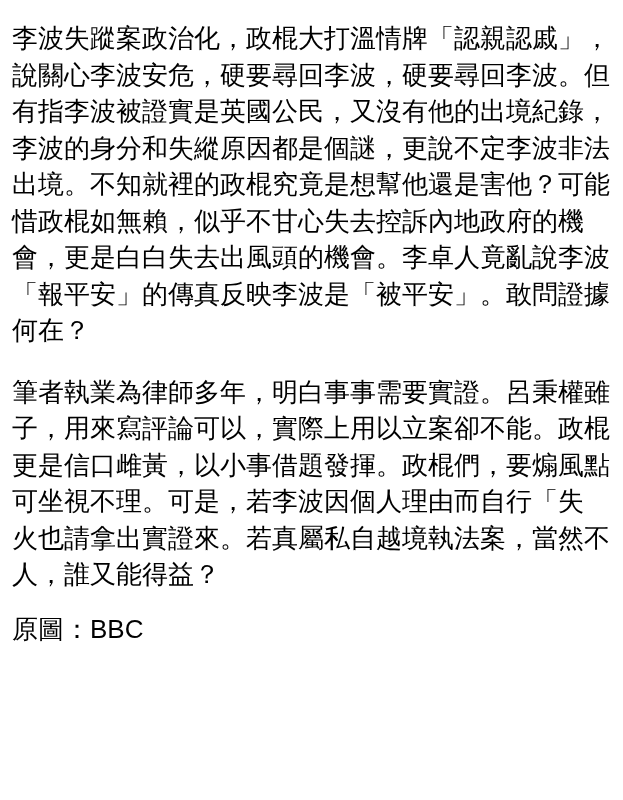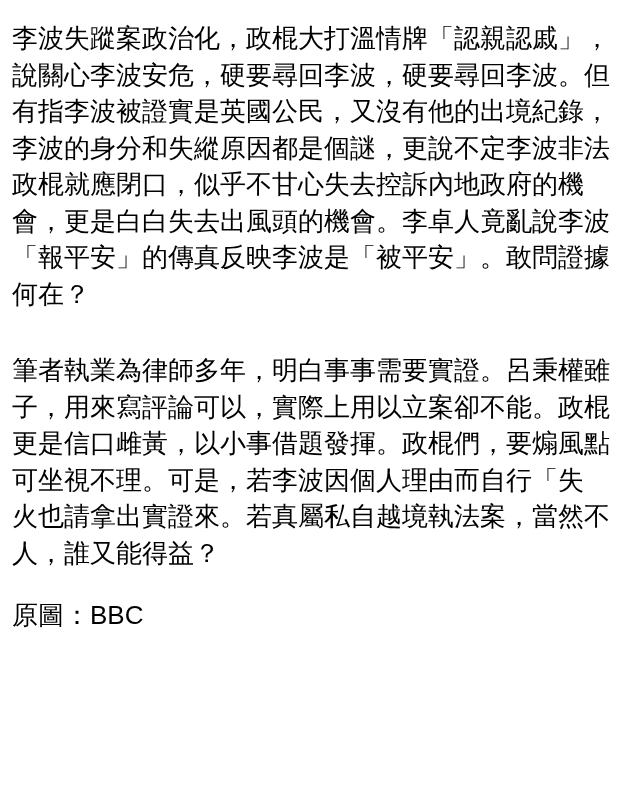--- a/index.html
+++ b/index.html
@@ -22,42 +22,43 @@
     line-height: 36.5px;
     color: #000000;
     border-radius: 12px;
     -webkit-font-smoothing: antialiased;
   }
   .paragraph {
     margin: 0;
     padding: 0;
   }
   .paragraph-second {
-    margin-top: 40px;
+    margin-top: 25px;
   }
   .line {
     white-space: nowrap;
     letter-spacing: 0px;
   }
   .credit {
-    margin-top: 26px;
+    margin-top: 18px;
     white-space: nowrap;
   }
 </style>
 </head>
 <body>
 
 <div class="page">
 
   <div class="paragraph">
     <div class="line">李波失蹤案政治化，政棍大打溫情牌「認親認戚」，</div>
     <div class="line">說關心李波安危，硬要尋回李波，硬要尋回李波。但</div>
     <div class="line">有指李波被證實是英國公民，又沒有他的出境紀錄，</div>
     <div class="line">李波的身分和失縱原因都是個謎，更說不定李波非法</div>
-    <div class="line">政棍就應閉口，似乎不甘心失去控訴內地政府的機</div>
+    <div class="line">出境。不知就裡的政棍究竟是想幫他還是害他？可能</div>
+    <div class="line">惜政棍如無賴，似乎不甘心失去控訴內地政府的機</div>
     <div class="line">會，更是白白失去出風頭的機會。李卓人竟亂說李波</div>
     <div class="line">「報平安」的傳真反映李波是「被平安」。敢問證據</div>
     <div class="line">何在？</div>
   </div>
 
   <div class="paragraph paragraph-second">
     <div class="line">筆者執業為律師多年，明白事事需要實證。呂秉權雖</div>
     <div class="line">子，用來寫評論可以，實際上用以立案卻不能。政棍</div>
     <div class="line">更是信口雌黃，以小事借題發揮。政棍們，要煽風點</div>
     <div class="line">可坐視不理。可是，若李波因個人理由而自行「失</div>

